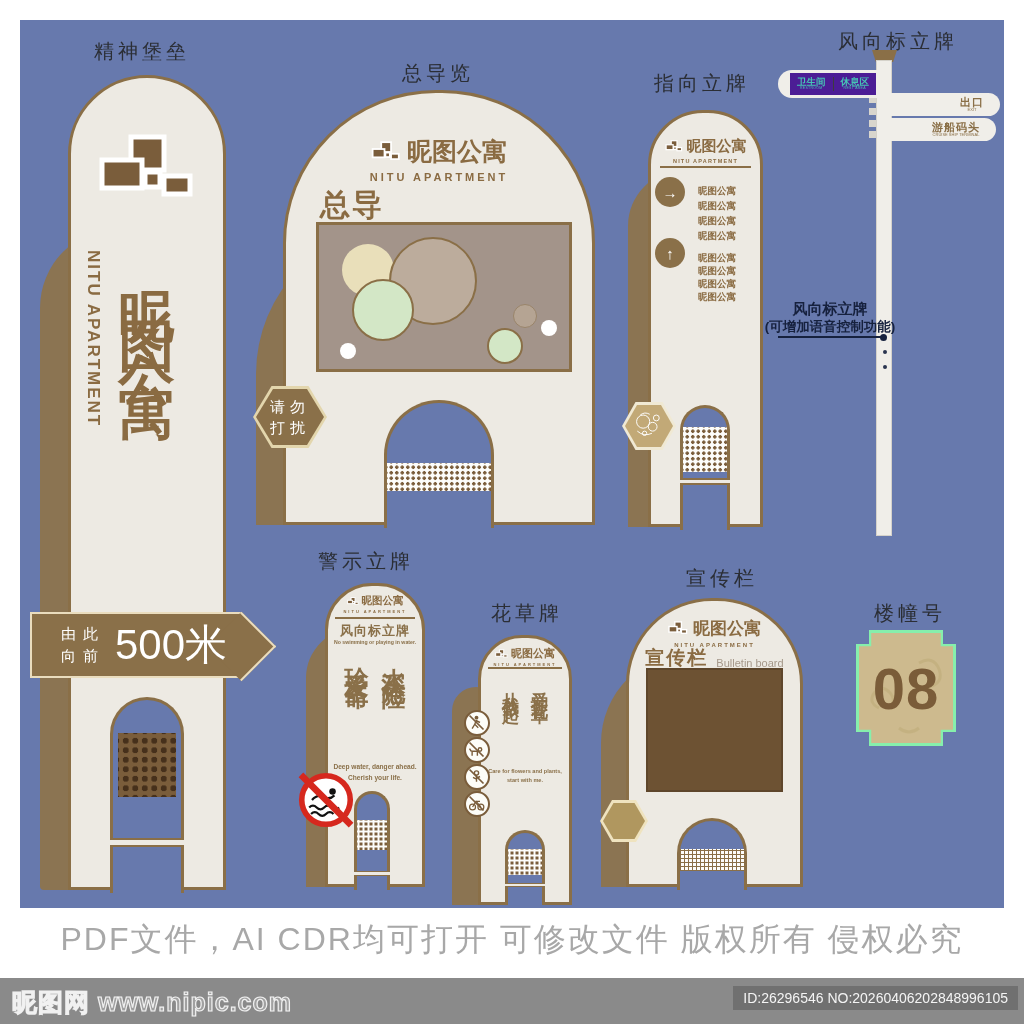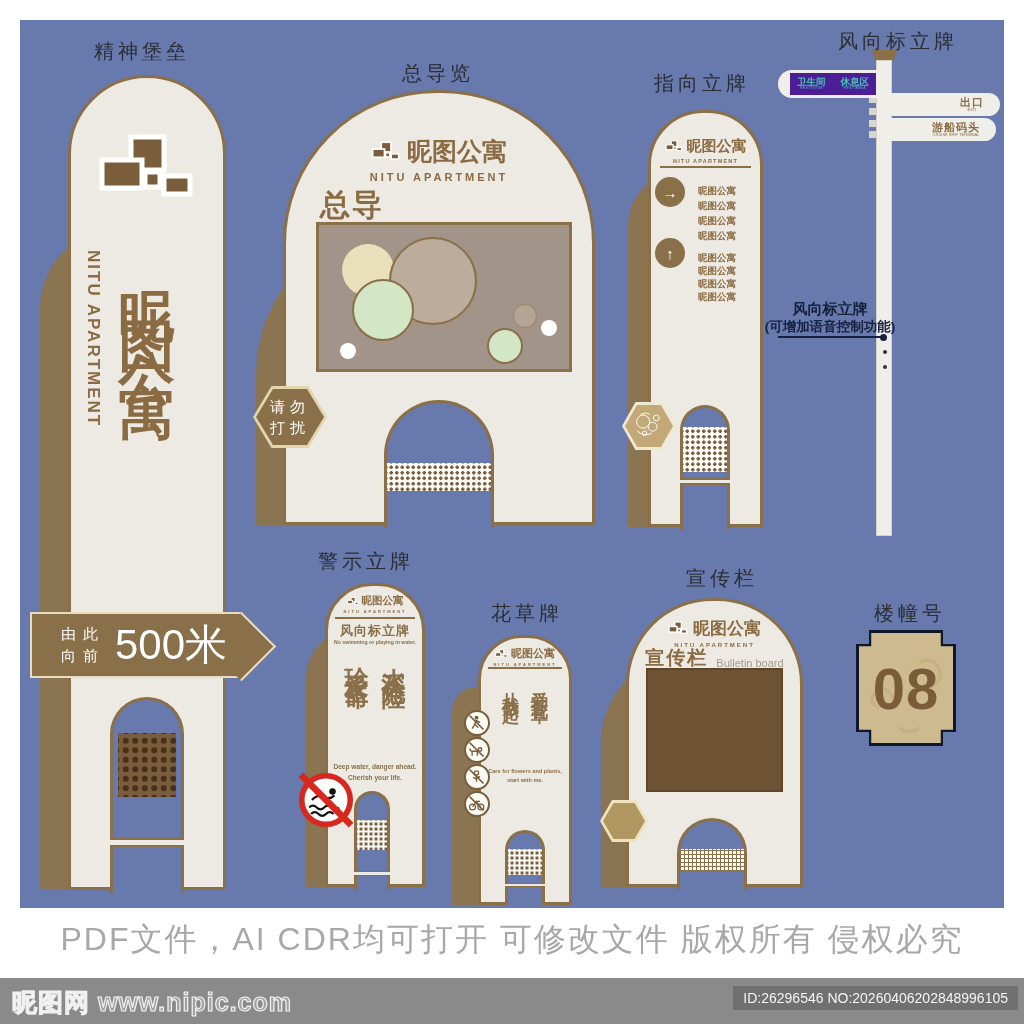--- a/index.html
+++ b/index.html
@@ -377,21 +377,21 @@
     <div style="position:absolute;left:17px;top:67px;width:137px;height:124px;background:#6D5233;
                 border:2px solid #5E462B;box-sizing:border-box;"></div>
     <div class="cutout" style="left:48px;top:217px;width:64px;height:69px;border-radius:35px 35px 0 0;">
       <div class="mesh" style="position:absolute;left:0;top:28px;width:64px;height:22px;"></div>
     </div>
   </div>
   <div class="hex" style="left:600px;top:800px;width:48px;height:42px;background:#EFE3BF;">
     <div class="hex-in" style="background:#B0975F;"></div>
   </div>
 
-  <div style="position:absolute;left:856px;top:630px;width:100px;height:116px;background:#0f172a;
+  <div style="position:absolute;left:856px;top:630px;width:100px;height:116px;background:#86efac;
               clip-path:polygon(13% 0,87% 0,87% 12%,100% 12%,100% 88%,87% 88%,87% 100%,13% 100%,13% 88%,0 88%,0 12%,13% 12%);">
     <div style="position:absolute;inset:3px;background:#CDBA8E;
                 clip-path:polygon(13% 0,87% 0,87% 12%,100% 12%,100% 88%,87% 88%,87% 100%,13% 100%,13% 88%,0 88%,0 12%,13% 12%);
                 display:flex;align-items:center;justify-content:center;">
       <svg style="position:absolute;inset:0;" width="94" height="110" viewBox="0 0 94 110" fill="none" stroke="#C2B07F" stroke-width="3" opacity="0.8">
         <path d="M20 75 q-12 -6 -4 -16 q8 -8 16 2 q6 9 -4 14"></path>
         <path d="M60 30 q14 -8 20 6 q5 14 -10 18 q-13 3 -16 -9"></path>
         <path d="M40 95 q10 8 20 0"></path>
       </svg>
       <span style="position:relative;font-size:58px;font-weight:bold;color:#7A5C39;letter-spacing:1px;">08</span>

